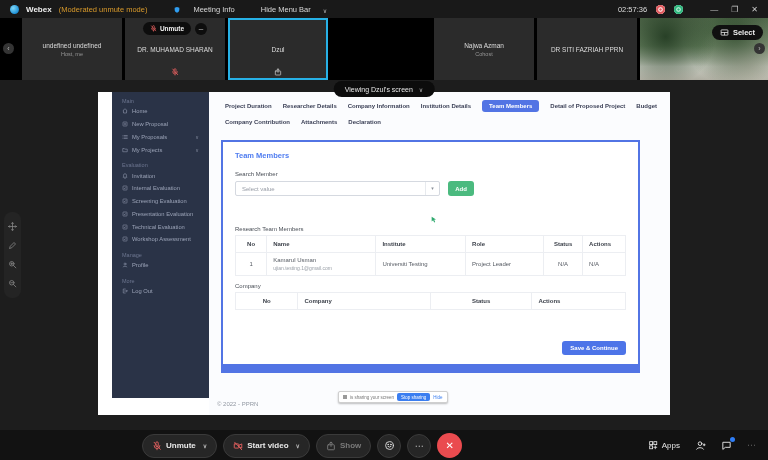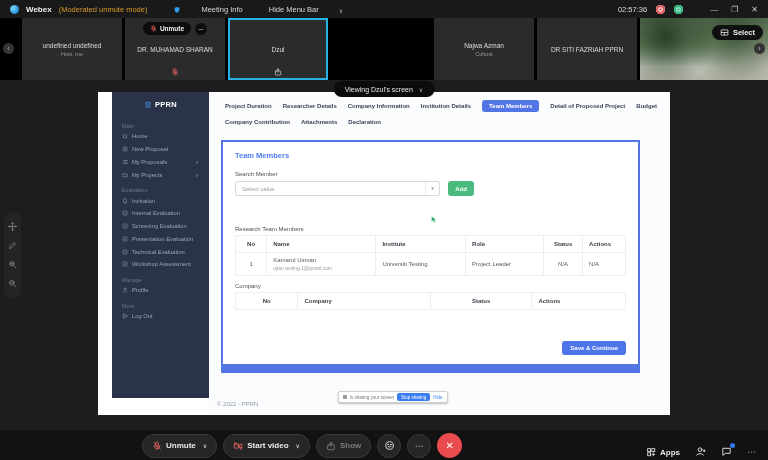--- a/index.html
+++ b/index.html
@@ -9,21 +9,21 @@
   svg{display:block}
 
   
   .titlebar{position:absolute;left:0;top:0;width:768px;height:18px;background:#191919;
     display:flex;align-items:center;padding:0 10px;gap:7px;color:#ddd;font-size:7.5px}
   .wx-logo{width:9px;height:9px;border-radius:50%;flex:none;
     background:radial-gradient(circle at 35% 35%,#7fd8f8,#1c8fd6 72%)}
   .tb-app{font-weight:bold;font-size:8px;color:#eee}
   .tb-mode{color:#d99a2b}
   .tb-gap{width:12px}
-  .tb-item{display:flex;align-items:flex-end;gap:20px;color:#d8d8d8}
+  .tb-item{display:flex;align-items:flex-end;gap:12px;color:#d8d8d8}
   .chev{font-size:6px;color:#b5b5b5}
   .tb-right{margin-left:auto;display:flex;align-items:center;gap:9px}
   .badge{width:9px;height:9px;border-radius:50%;flex:none}
   .badge.rec{background:#e0585c;box-shadow:inset 0 0 0 2.2px #e0585c,inset 0 0 0 3.2px #fff}
   .badge.grn{background:#2eb67d;box-shadow:inset 0 0 0 2.2px #2eb67d,inset 0 0 0 3.2px #d9f3e6}
   .winbtns{display:flex;align-items:center;gap:13px;margin-left:18px;color:#c9c9c9;font-size:8px}
 
   
   .filmstrip{position:absolute;left:0;top:18px;width:768px;height:62px;background:#000}
   .tile{position:absolute;top:0;height:62px;width:100px;background:#2b2b2b;
@@ -117,22 +117,22 @@
   .controlbar{position:absolute;left:0;top:430px;width:768px;height:30px;background:#121212}
   .ctl-group{position:absolute;left:142px;top:3px;display:flex;align-items:center;gap:6px}
   .pill{height:24px;border-radius:12px;background:#262626;border:1px solid #3a3a3a;display:flex;
     align-items:center;gap:4px;padding:0 9px;color:#e9e9e9;font-size:8px;font-weight:bold;white-space:nowrap}
   .pill .chev{margin-left:3px}
   .pill.disabled{color:#7a7a7a}
   .circle-btn{width:24px;height:24px;border-radius:50%;background:#262626;border:1px solid #3a3a3a;
     display:flex;align-items:center;justify-content:center;color:#ddd;font-size:9px;line-height:0}
   .leave-btn{width:25px;height:25px;border-radius:50%;background:#ea4b4f;color:#fff;font-size:10px;
     display:flex;align-items:center;justify-content:center;line-height:0}
-  .ctl-right{position:absolute;right:12px;top:3px;height:24px;display:flex;align-items:flex-end;gap:15px;
-    color:#e6e6e6;font-size:8px;font-weight:bold}
+  .ctl-right{position:absolute;right:12px;top:3px;height:24px;display:flex;align-items:center;gap:15px;
+    color:#e6e6e6;font-size:8px;font-weight:normal}
   .apps-btn{display:flex;align-items:center;gap:4px}
   .chat-wrap{position:relative}
   .chat-dot{position:absolute;top:-3px;right:-3px;width:5px;height:5px;border-radius:50%;background:#2e7df6}
   .more-faint{color:#6c6c6c;font-size:9px}
   .red{color:#e3605f}
 </style>
 </head>
 <body>
 
 <div id="app">
@@ -249,27 +249,20 @@
         </svg>
       <svg width="9" height="9" viewBox="0 0 24 24" fill="none" stroke="currentColor" stroke-width="2" stroke-linecap="round">
           <circle cx="10" cy="10" r="6"></circle>
           <path d="M14.5 14.5L21 21M7.5 10h5"></path>
         </svg>
     </div>
 
     <div class="page">
 
       <div class="app-sidebar">
-        <div class="app-logo">
-          <svg class="logo-ic" width="8" height="8" viewBox="0 0 24 24" fill="none" stroke="currentColor" stroke-width="2">
-              <ellipse cx="12" cy="6.5" rx="8" ry="3"></ellipse>
-              <path d="M4 11.5c0 1.7 3.6 3 8 3s8-1.3 8-3M4 16.5c0 1.7 3.6 3 8 3s8-1.3 8-3"></path>
-            </svg>
-          <span>PPRN</span>
-        </div>
 
         <div class="nav-label">Main</div>
         <div class="nav-item">
           <svg class="nav-ic" width="6" height="6" viewBox="0 0 24 24" fill="none" stroke="currentColor" stroke-width="2.4" stroke-linejoin="round">
               <path d="M3 11l9-8 9 8M6 9.5V20h12V9.5"></path>
             </svg>
           <span>Home</span>
         </div>
         <div class="nav-item">
           <svg class="nav-ic" width="6" height="6" viewBox="0 0 24 24" fill="none" stroke="currentColor" stroke-width="2.4">

